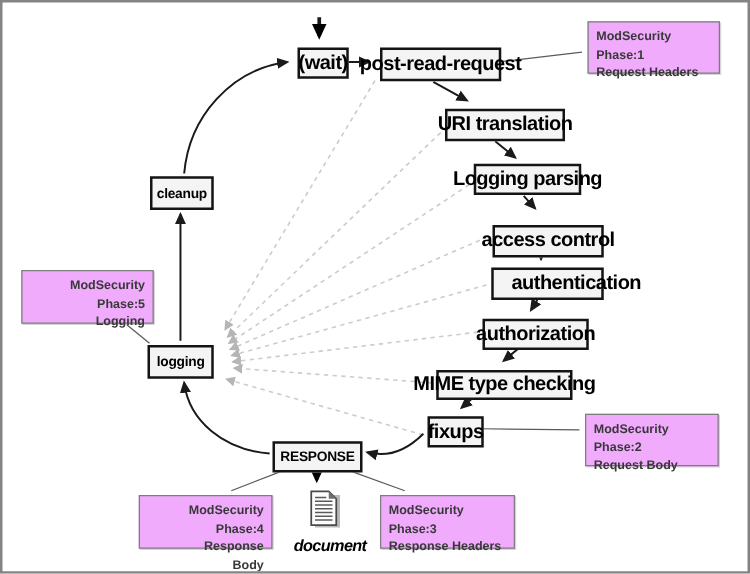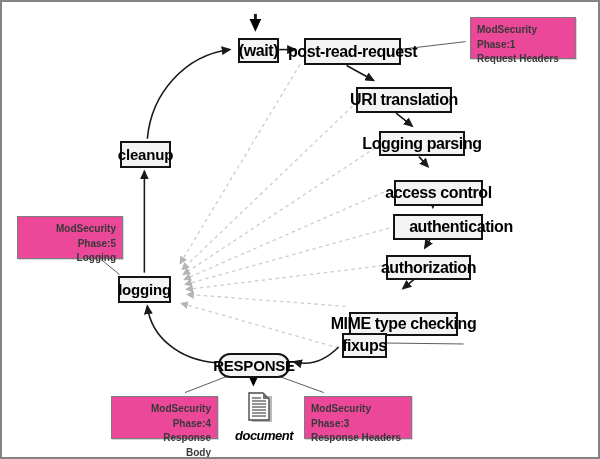--- a/index.html
+++ b/index.html
@@ -8,23 +8,23 @@
     border:2px solid #848484;box-sizing:border-box;overflow:hidden;
     font-family:"Liberation Sans",sans-serif;
   }
   #wires{position:absolute;left:0;top:0;width:100%;height:100%;}
   .flow-node{
     position:absolute;display:flex;align-items:center;justify-content:center;
     background:#f4f4f4;border:2px solid #141414;box-sizing:border-box;
     font-weight:bold;font-size:16px;letter-spacing:-0.4px;color:#000;
     white-space:nowrap;z-index:3;
   }
-  .flow-node.big{font-size:15px;letter-spacing:-0.2px;}
+  .flow-node.big{font-size:11px;letter-spacing:-0.2px;}
   .anno-box{
-    position:absolute;background:#ec4899;border:1px solid #7d7d7d;
+    position:absolute;background:#f0abfc;border:1px solid #7d7d7d;
     box-sizing:border-box;padding:5px 6px;z-index:3;
     font-weight:bold;font-size:10px;line-height:1.45;color:#383838;
     box-shadow:1px 1px 0 #d6d6d6;
   }
   .anno-box.right{text-align:right;padding-left:24px;}
   .doc-wrap{position:absolute;left:233px;top:390px;width:50px;text-align:center;z-index:3;}
   .doc-label{
     font-weight:bold;font-style:italic;font-size:13px;letter-spacing:-0.5px;color:#000;
     margin-top:1px;
   }
@@ -91,35 +91,39 @@
   <div class="flow-node" style="left:354px;top:85px;width:96px;height:26px;">URI translation</div>
 
   <div class="flow-node" style="left:377px;top:129px;width:86px;height:25px;">Logging parsing</div>
 
   <div class="flow-node" style="left:392px;top:178px;width:89px;height:26px;">access control</div>
 
   <div class="flow-node" style="left:391px;top:212px;width:90px;height:26px;padding-left:46px;">authentication</div>
 
   <div class="flow-node" style="left:384px;top:253px;width:85px;height:25px;">authorization</div>
 
-  <div class="flow-node" style="left:347px;top:294px;width:109px;height:24px;margin-top:16px;">MIME type checking</div>
+  <div class="flow-node" style="left:347px;top:294px;width:109px;height:24px;">MIME type checking</div>
 
   <div class="flow-node" style="left:340px;top:331px;width:45px;height:25px;">fixups</div>
 
-  <div class="flow-node big" style="left:216px;top:351px;width:72px;height:25px;border-radius:12px;">RESPONSE</div>
+  <div class="flow-node big" style="left:216px;top:351px;width:72px;height:25px;">RESPONSE</div>
 
   <div class="flow-node big" style="left:116px;top:274px;width:53px;height:27px;">logging</div>
 
   <div class="flow-node big" style="left:118px;top:139px;width:51px;height:27px;">cleanup</div>
 
   <div class="anno-box" style="left:468px;top:15px;width:106px;height:42px;">
     <div>ModSecurity Phase:1</div>
     <div>Request Headers</div>
   </div>
 
+  <div class="anno-box" style="left:466px;top:329px;width:107px;height:42px;">
+    <div>ModSecurity Phase:2</div>
+    <div>Request Body</div>
+  </div>
 
   <div class="anno-box right" style="left:15px;top:214px;width:106px;height:43px;">
     <div>ModSecurity Phase:5</div>
     <div>Logging</div>
   </div>
 
   <div class="anno-box right" style="left:109px;top:394px;width:107px;height:43px;">
     <div>ModSecurity Phase:4</div>
     <div>Response Body</div>
   </div>

